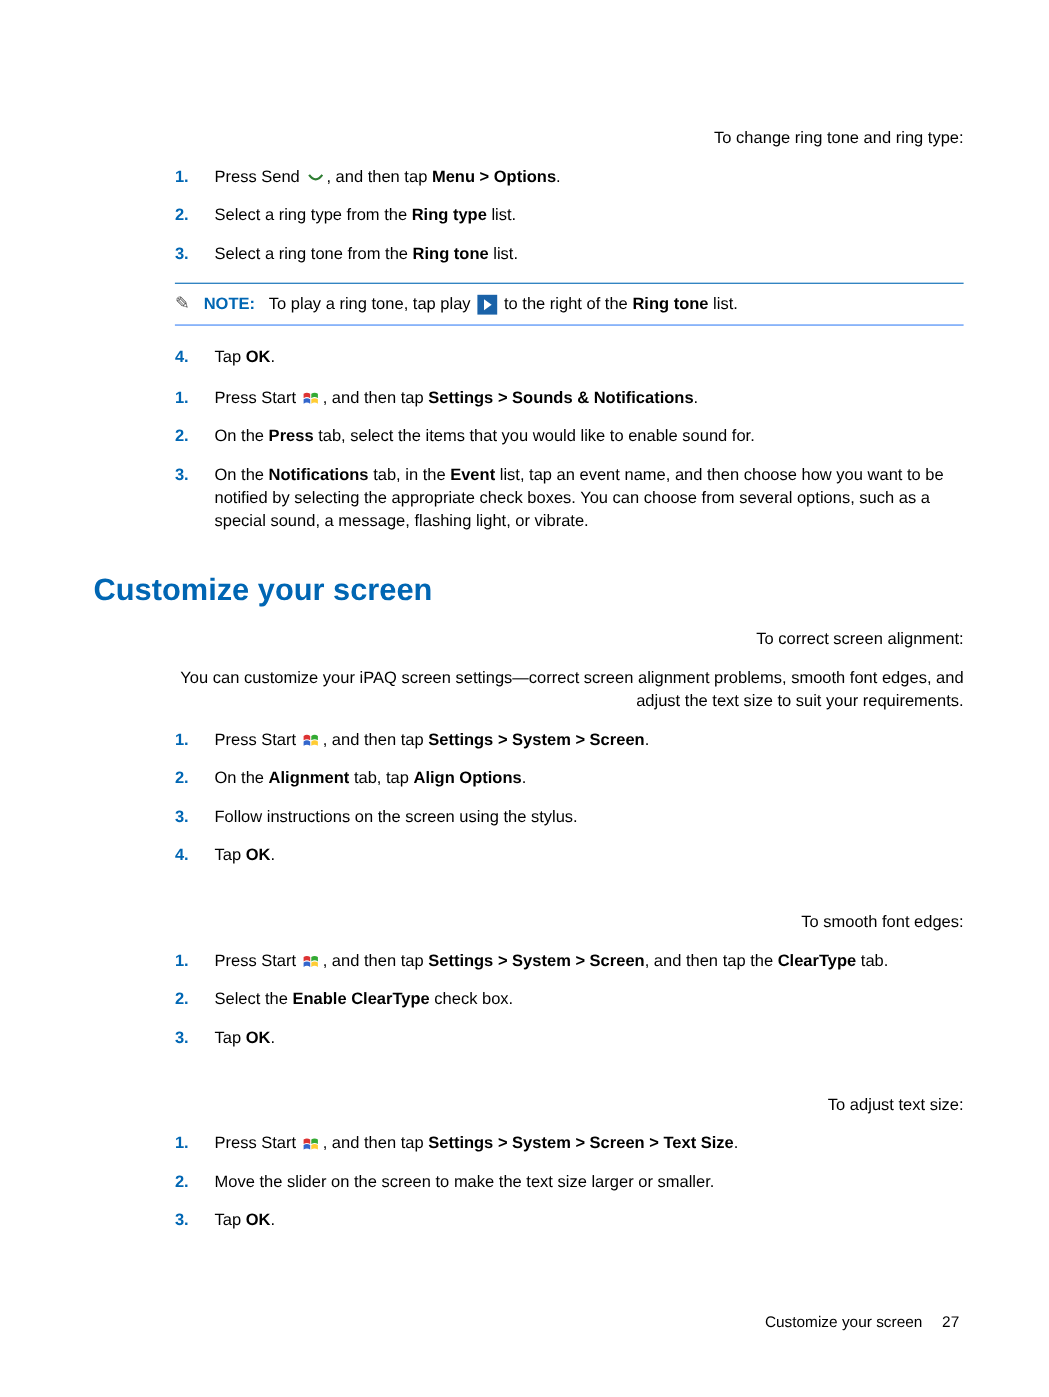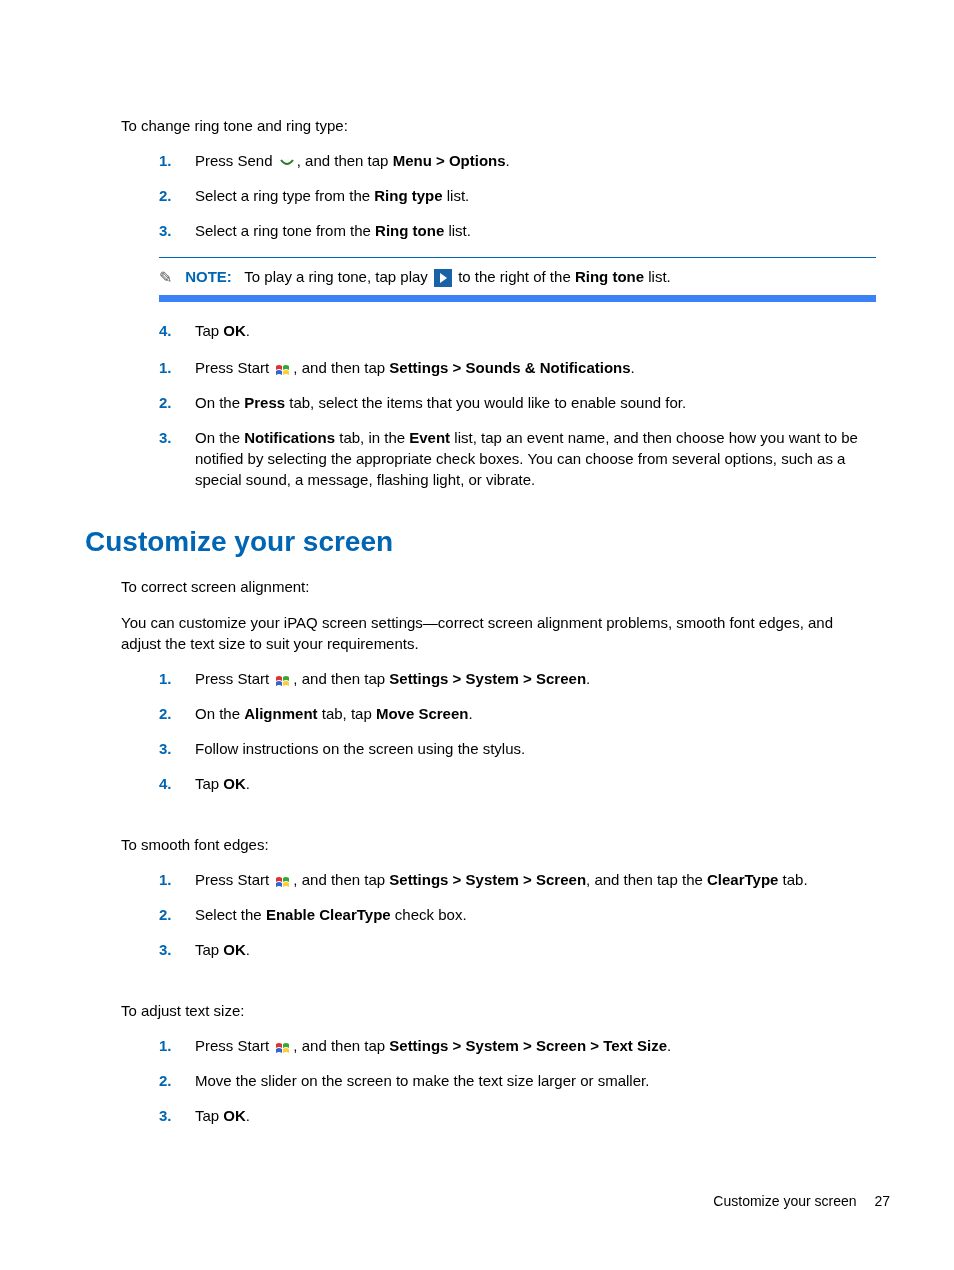--- a/index.html
+++ b/index.html
@@ -12,22 +12,23 @@
     width: 954px;
     line-height: 1.4;
   }
   .page {
     padding: 100px 78px 60px 85px;
     box-sizing: border-box;
     min-height: 1270px;
     position: relative;
   }
   .body-text {
-    margin-left: 36px;
+    margin-left: 56px;
     margin-bottom: 14px;
+    text-align: right;
   }
   ol.num-list {
     list-style: none;
     padding: 0;
     margin: 0 0 16px 74px;
   }
   ol.num-list li {
     display: flex;
     align-items: flex-start;
     margin-bottom: 14px;
@@ -81,37 +82,37 @@
     height: 18px;
     vertical-align: middle;
     margin-right: 4px;
     color: #555;
     font-size: 16px;
     line-height: 18px;
   }
   .note-box {
     margin: 8px 0 18px 74px;
     border-top: 1px solid #0066b3;
-    border-bottom: 7px solid #3b82f6;
+    border-bottom: 1px solid #3b82f6;
     padding: 8px 4px 8px 0;
   }
   .note-label {
     color: #0066b3;
     font-weight: bold;
   }
   h2.section {
     color: #0066b3;
     font-size: 28px;
     font-weight: bold;
     margin: 32px 0 14px 0;
   }
   .footer {
     position: absolute;
     bottom: 58px;
-    right: 64px;
+    right: 82px;
     font-size: 14px;
   }
   .footer .pgnum { margin-left: 14px; }
 </style>
 </head>
 <body>
 
 <div class="page">
 
   <p class="body-text">To change ring tone and ring type:</p>
@@ -194,21 +195,21 @@
               <path d="M1 2 Q4 0 7 2 L7 6 Q4 4 1 6 Z" fill="#d33"></path>
               <path d="M8 2 Q11 0 14 2 L14 6 Q11 4 8 6 Z" fill="#3a3"></path>
               <path d="M1 7 Q4 5 7 7 L7 11 Q4 9 1 11 Z" fill="#36c"></path>
               <path d="M8 7 Q11 5 14 7 L14 11 Q11 9 8 11 Z" fill="#fc3"></path>
             </svg></span><span>, and then tap </span><span class="bold">Settings &gt; System &gt; Screen</span><span>.</span>
       </span>
     </li>
     <li>
       <span class="num">2.</span>
       <span class="li-body">
-        <span>On the </span><span class="bold">Alignment</span><span> tab, tap </span><span class="bold">Move Screen</span><span>.</span>
+        <span>On the </span><span class="bold">Alignment</span><span> tab, tap </span><span class="bold">Align Options</span><span>.</span>
       </span>
     </li>
     <li>
       <span class="num">3.</span>
       <span class="li-body">Follow instructions on the screen using the stylus.</span>
     </li>
     <li>
       <span class="num">4.</span>
       <span class="li-body">
         <span>Tap </span><span class="bold">OK</span><span>.</span>

